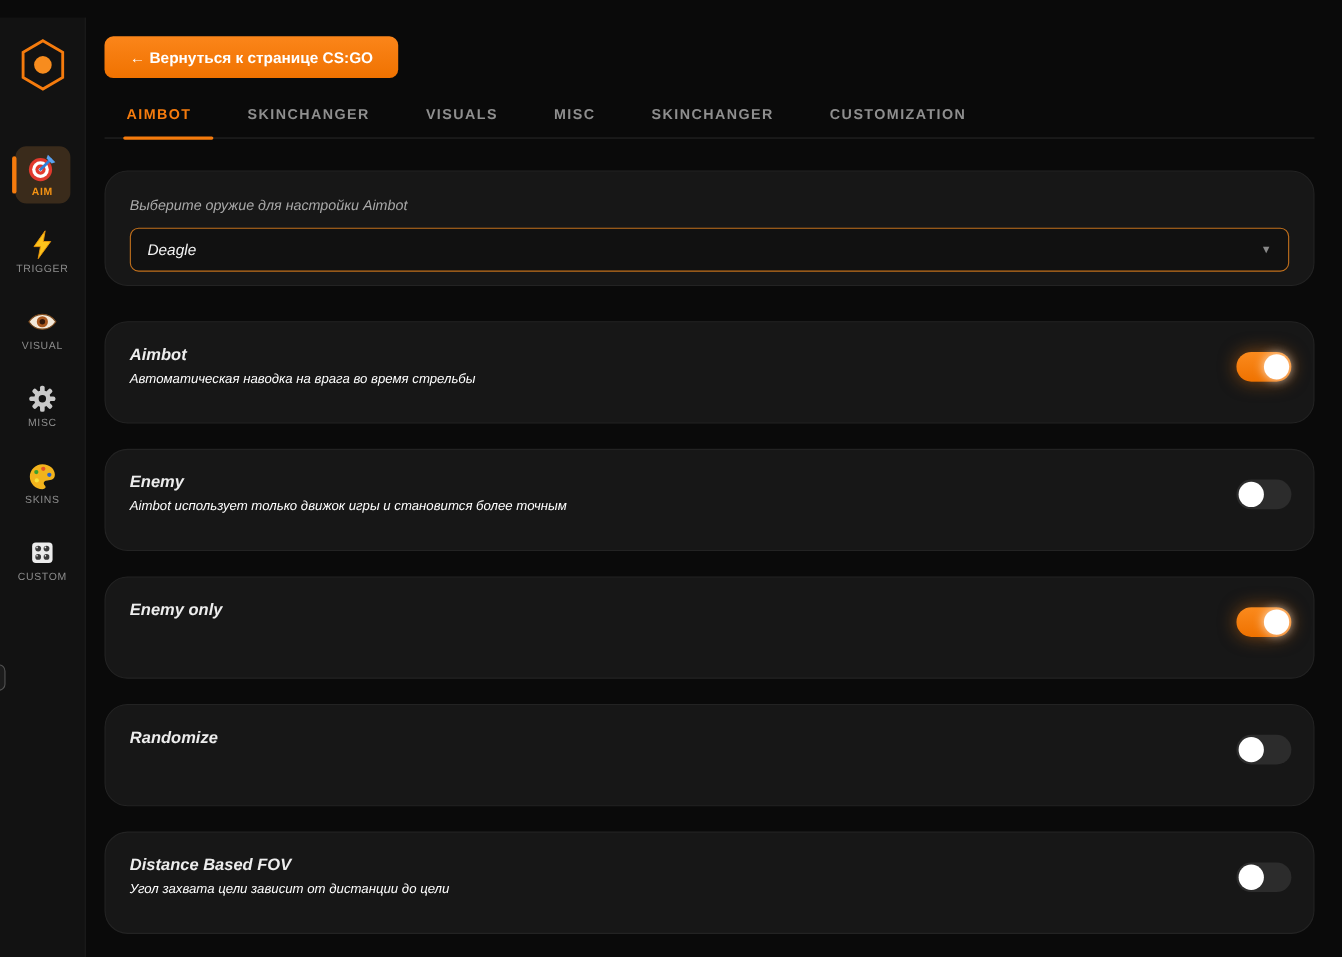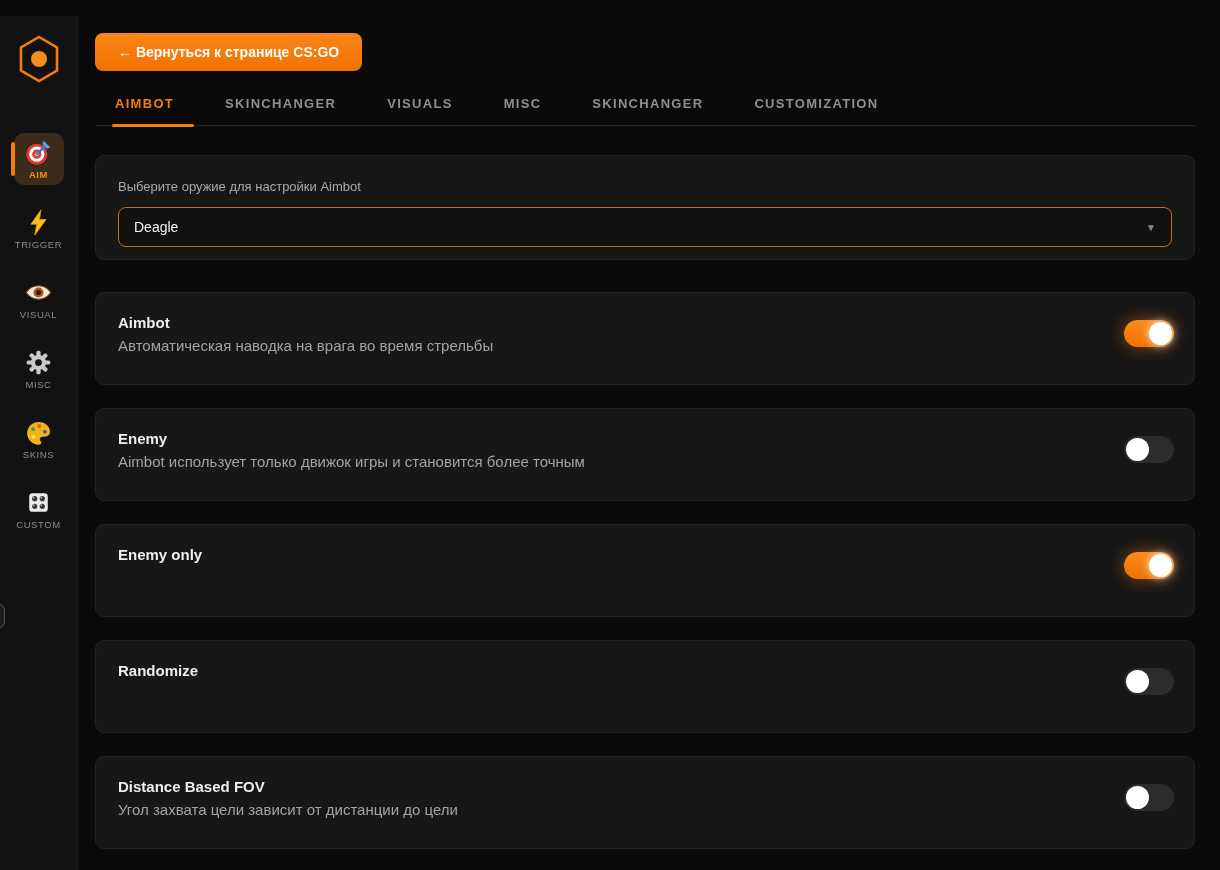--- a/index.html
+++ b/index.html
@@ -60,40 +60,40 @@
     font-size:13px; font-weight:700; letter-spacing:1.3px;
     color:#8f8f8f; cursor:pointer; white-space:nowrap;
   }
   .tab.active{ color:#f57b0d; }
   .tab.active::after{
     content:""; position:absolute; left:-3px; right:0; bottom:-2px; height:3px;
     background:#f57b0d; border-radius:2px;
   }
 
   .card{
-    background:#171717; border:1px solid #232323; border-radius:9px;
+    background:#171717; border:1px solid #232323; border-radius:21px;font-style:italic;
   }
   .weapon-card{ margin-top:29px; height:105px; padding:23px 22px; }
   .weapon-label{ font-size:13px; color:#a9a9a9; }
   .weapon-select{
     margin-top:13px; height:40px; width:100%;
     background:#111111; border:1px solid #c1701d; border-radius:8px;
     display:flex; align-items:center; justify-content:space-between;
     padding:0 15px; cursor:pointer;gap:22px;
   }
   .weapon-value{ font-size:14px; color:#f2f2f2; }
   .select-arrow{ font-size:10px; color:#8a8a8a; }
 
   .setting-card{
     margin-top:23px; height:93px; padding:21px 20px 0 22px;
     display:flex; justify-content:space-between; align-items:flex-start;
   }
   .setting-card:first-of-type{ margin-top:32px; }
   .setting-title{ font-size:15px; font-weight:700; color:#ededed; }
-  .setting-desc{ margin-top:6px; font-size:15px; color:#a3a3a3; }
+  .setting-desc{ margin-top:6px; font-size:12px; color:#ffffff; }
 
   .toggle{
     position:relative; width:50px; height:27px; border-radius:14px;
     margin-top:6px; flex:0 0 auto; cursor:pointer;
   }
   .toggle .knob{
     position:absolute; top:2px; width:23px; height:23px; border-radius:50%;
     background:#ffffff;
   }
   .toggle.off{ background:#2c2c2c; }

